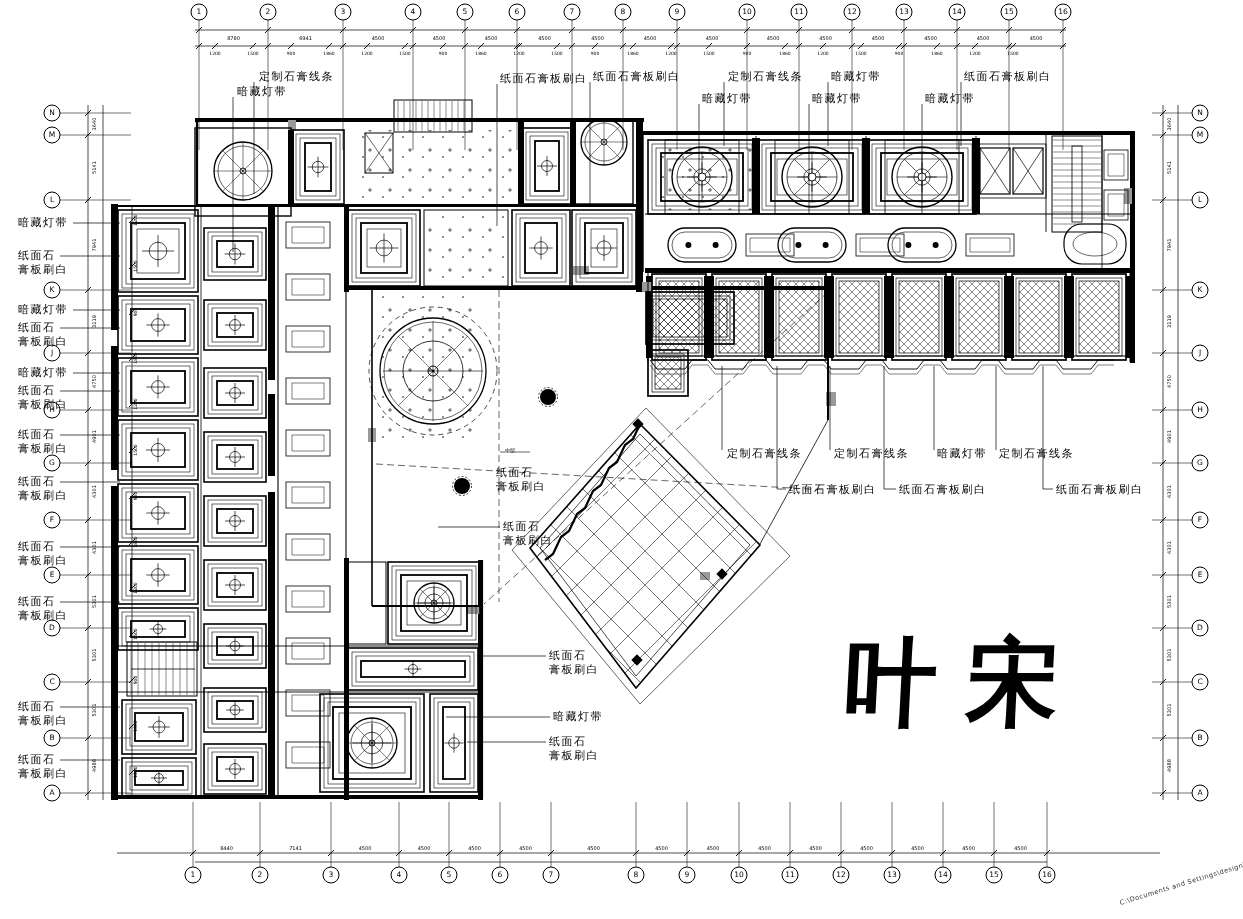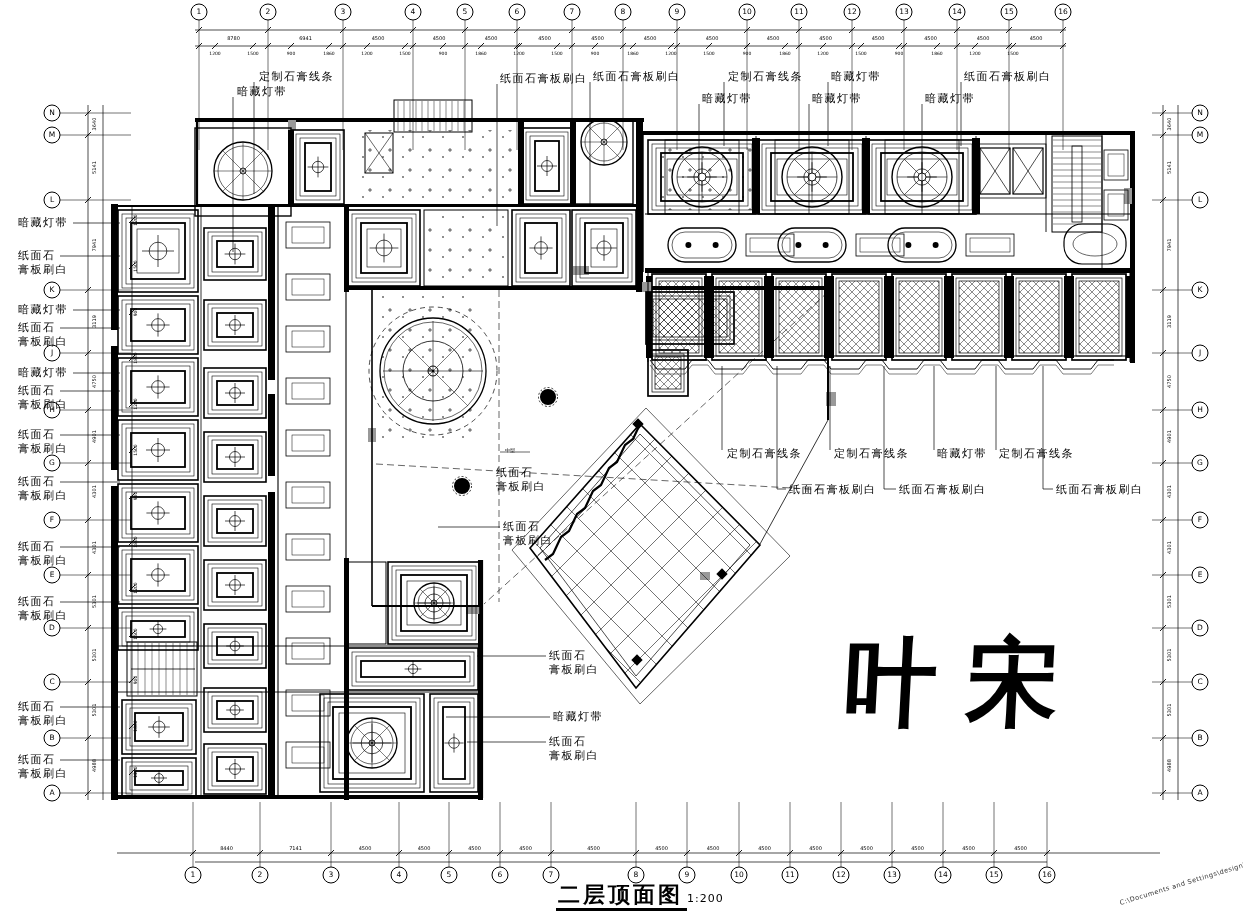--- a/index.html
+++ b/index.html
@@ -881,23 +881,20 @@
         <polyline points="60,391 120,391" fill="none" stroke="#000" stroke-width="0.7"></polyline>
         <polyline points="60,435 120,435" fill="none" stroke="#000" stroke-width="0.7"></polyline>
         <polyline points="60,482 120,482" fill="none" stroke="#000" stroke-width="0.7"></polyline>
         <polyline points="60,547 120,547" fill="none" stroke="#000" stroke-width="0.7"></polyline>
         <polyline points="60,602 120,602" fill="none" stroke="#000" stroke-width="0.7"></polyline>
         <polyline points="60,707 120,707" fill="none" stroke="#000" stroke-width="0.7"></polyline>
         <polyline points="60,760 120,760" fill="none" stroke="#000" stroke-width="0.7"></polyline>
         <line x1="500" y1="452" x2="530" y2="452" stroke="#000" stroke-width="0.6"></line>
       </g>
     </svg>
-  <div class="titleblock">
-    <span class="t">二层顶面图</span><span class="s">1:200</span>
-  </div>
   <div class="sig">叶宋</div>
   <div class="wm">C:\Documents and Settings\design\1</div>
   <div class="note" id="cnote" style="left: 505px; top: 447px;">中型</div>
 <div class="bub" style="left: 199px; top: 12px;">1</div>
     <div class="bub" style="left: 268px; top: 12px;">2</div>
     <div class="bub" style="left: 343px; top: 12px;">3</div>
     <div class="bub" style="left: 413px; top: 12px;">4</div>
     <div class="bub" style="left: 465px; top: 12px;">5</div>
     <div class="bub" style="left: 517px; top: 12px;">6</div>
     <div class="bub" style="left: 572px; top: 12px;">7</div>

